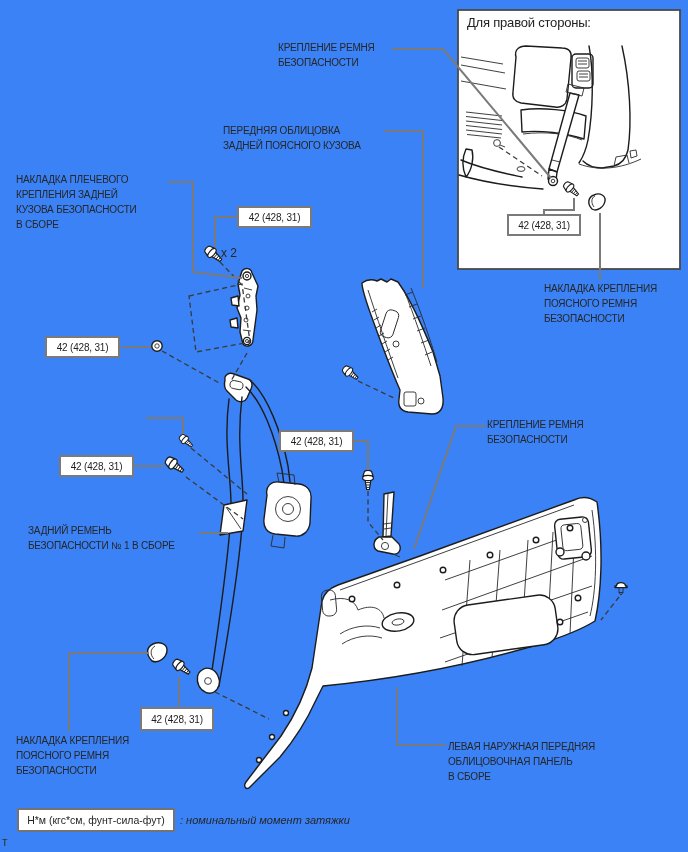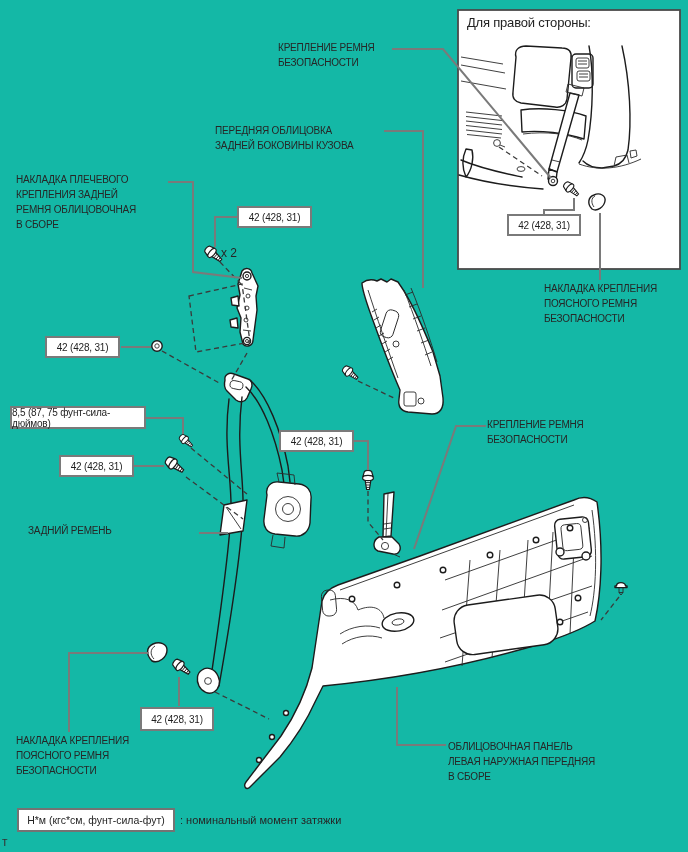--- a/index.html
+++ b/index.html
@@ -1,29 +1,29 @@
 <!DOCTYPE html>
 <html><head>
 <meta charset="utf-8">
 <style>
   html,body{margin:0;padding:0;background:#fff;}
-  .canvas{position:relative;width:688px;height:852px;background:#14b8a6;overflow:hidden;
+  .canvas{position:relative;width:688px;height:852px;background:#3b82f6;overflow:hidden;
           font-family:"Liberation Sans",sans-serif;color:#262626;}
   .art{position:absolute;left:0;top:0;}
   .lbl{position:absolute;font-size:10px;line-height:15px;letter-spacing:-0.2px;
        color:#262626;white-space:nowrap;z-index:3;}
   .tq{position:absolute;border:2px solid #7a7a7a;background:#fff;color:#1f1f1f;
       font-size:10px;letter-spacing:-0.2px;display:flex;align-items:center;justify-content:center;
       box-sizing:border-box;z-index:3;}
   .note{position:absolute;font-size:12px;color:#262626;z-index:3;}
   .inset-title{position:absolute;font-size:13px;color:#222;z-index:3;letter-spacing:-0.2px;}
   .legend-box{position:absolute;border:2px solid #737373;background:#fff;color:#1f1f1f;
       font-size:10.5px;display:flex;align-items:center;justify-content:center;
       box-sizing:border-box;z-index:3;}
-  .legend-text{position:absolute;font-size:11px;color:#262626;z-index:3;}
+  .legend-text{position:absolute;font-size:11px;color:#262626;z-index:3;font-style:italic;}
   .corner{position:absolute;font-size:12px;color:#333;z-index:3;}
   svg .ln{stroke:#1c1c1c;stroke-width:1.4;fill:none;stroke-linecap:round;stroke-linejoin:round;}
   svg .lnf{stroke:#1c1c1c;stroke-width:1.4;fill:#fff;stroke-linecap:round;stroke-linejoin:round;}
   svg .thin{stroke:#2a2a2a;stroke-width:0.9;fill:none;}
   svg .leader{stroke:#7a7a7a;stroke-width:2;fill:none;}
   svg .dash{stroke:#3a3a3a;stroke-width:1.3;fill:none;stroke-dasharray:5 3.5;}
 </style>
 </head>
 <body>
 
@@ -238,62 +238,62 @@
   </g>
 </svg>
 
 <div class="inset-title" style="left:467px;top:15px">Для правой стороны:</div>
 
 <div class="lbl" style="left:278px;top:40px">
   <div>КРЕПЛЕНИЕ РЕМНЯ</div>
   <div>БЕЗОПАСНОСТИ</div>
 </div>
 
-<div class="lbl" style="left:215px;top:123px">
+<div class="lbl" style="left:223px;top:123px">
   <div>ПЕРЕДНЯЯ ОБЛИЦОВКА</div>
-  <div>ЗАДНЕЙ БОКОВИНЫ КУЗОВА</div>
+  <div>ЗАДНЕЙ ПОЯСНОГО КУЗОВА</div>
 </div>
 
 <div class="lbl" style="left:16px;top:172px">
   <div>НАКЛАДКА ПЛЕЧЕВОГО</div>
   <div>КРЕПЛЕНИЯ ЗАДНЕЙ</div>
-  <div>РЕМНЯ ОБЛИЦОВОЧНАЯ</div>
+  <div>КУЗОВА БЕЗОПАСНОСТИ</div>
   <div>В СБОРЕ</div>
 </div>
 
 <div class="lbl" style="left:544px;top:281px">
   <div>НАКЛАДКА КРЕПЛЕНИЯ</div>
   <div>ПОЯСНОГО РЕМНЯ</div>
   <div>БЕЗОПАСНОСТИ</div>
 </div>
 
 <div class="lbl" style="left:487px;top:417px">
   <div>КРЕПЛЕНИЕ РЕМНЯ</div>
   <div>БЕЗОПАСНОСТИ</div>
 </div>
 
 <div class="lbl" style="left:28px;top:523px">
   <div>ЗАДНИЙ РЕМЕНЬ</div>
+  <div>БЕЗОПАСНОСТИ № 1 В СБОРЕ</div>
 </div>
 
 <div class="lbl" style="left:16px;top:733px">
   <div>НАКЛАДКА КРЕПЛЕНИЯ</div>
   <div>ПОЯСНОГО РЕМНЯ</div>
   <div>БЕЗОПАСНОСТИ</div>
 </div>
 
 <div class="lbl" style="left:448px;top:739px">
+  <div>ЛЕВАЯ НАРУЖНАЯ ПЕРЕДНЯЯ</div>
   <div>ОБЛИЦОВОЧНАЯ ПАНЕЛЬ</div>
-  <div>ЛЕВАЯ НАРУЖНАЯ ПЕРЕДНЯЯ</div>
   <div>В СБОРЕ</div>
 </div>
 
 <div class="tq" style="left:237px;top:206px;width:75px;height:22px">42 (428, 31)</div>
 <div class="tq" style="left:45px;top:336px;width:75px;height:22px">42 (428, 31)</div>
-<div class="tq" style="left:10px;top:406px;width:136px;height:23px">8,5 (87, 75 фунт-сила-дюймов)</div>
 <div class="tq" style="left:59px;top:455px;width:75px;height:22px">42 (428, 31)</div>
 <div class="tq" style="left:279px;top:430px;width:75px;height:22px">42 (428, 31)</div>
 <div class="tq" style="left:140px;top:707px;width:74px;height:24px">42 (428, 31)</div>
 <div class="tq" style="left:507px;top:214px;width:74px;height:22px">42 (428, 31)</div>
 
 <div class="note" style="left:221px;top:246px">x 2</div>
 
 <div class="legend-box" style="left:17px;top:808px;width:158px;height:24px">Н*м (кгс*см, фунт-сила-фут)</div>
 <div class="legend-text" style="left:180px;top:814px">: номинальный момент затяжки</div>
 

